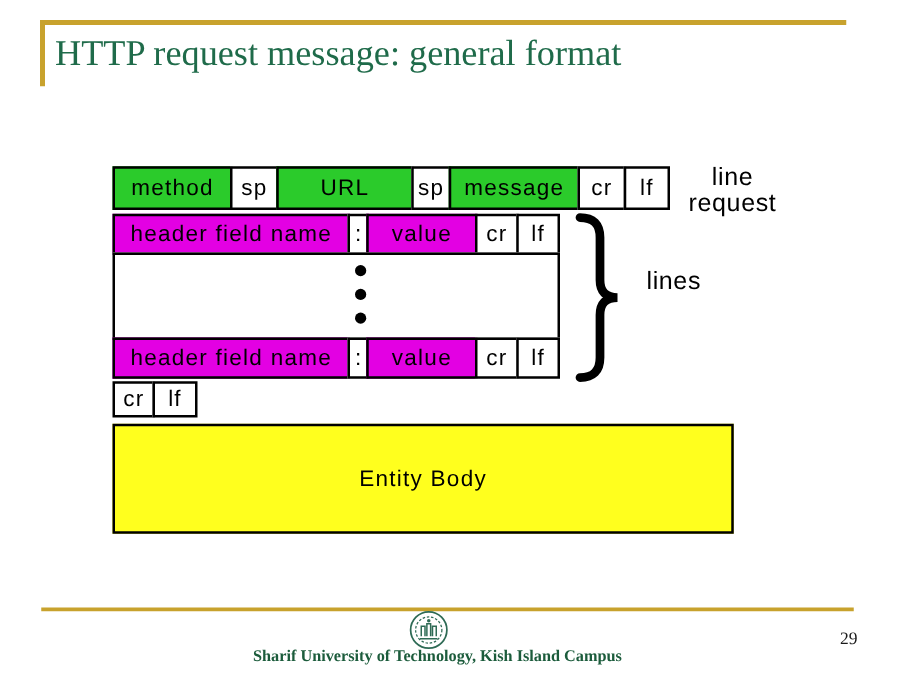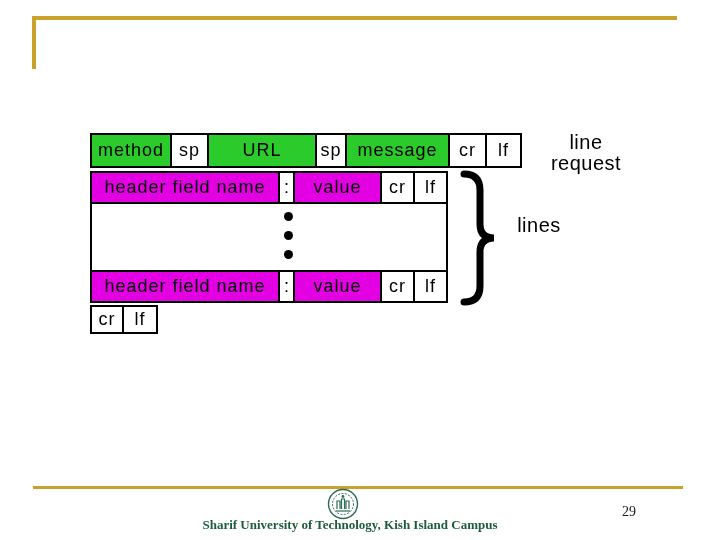--- a/index.html
+++ b/index.html
@@ -21,21 +21,21 @@
   .row{position:absolute;display:flex;}
   .cell{
     box-sizing:border-box;border:2px solid #000;background:#fff;
     display:flex;align-items:center;justify-content:center;
     font-size:18px;letter-spacing:1px;color:#000;white-space:nowrap;
   }
   .cell + .cell{margin-left:-2px;}
   .cell.green{background:#2BCB2B;}
   .cell.magenta{background:#E300E3;}
   .row-request{left:90px;top:133px;height:35px;}
-  .row-request .cell:nth-child(1){width:82px;}
+  .row-request .cell:nth-child(1){width:96px;}
   .row-request .cell:nth-child(2){width:39px;}
   .row-request .cell:nth-child(3){width:110px;}
   .row-request .cell:nth-child(4){width:32px;}
   .row-request .cell:nth-child(5){width:105px;}
   .row-request .cell:nth-child(6){width:39px;}
   .row-request .cell:nth-child(7){width:37px;}
   .row-header1{left:90px;top:171px;height:33px;}
   .row-header2{left:90px;top:270px;height:33px;}
   .row-header1 .cell:nth-child(1),.row-header2 .cell:nth-child(1){width:190px;}
   .row-header1 .cell:nth-child(2),.row-header2 .cell:nth-child(2){width:17px;letter-spacing:0;}
@@ -68,32 +68,33 @@
   .header-lines-label{left:498px;top:215px;width:82px;}
   .brace{position:absolute;left:458px;top:170px;}
   
   .footer-logo{position:absolute;left:327px;top:488px;}
   .footer-text{
     position:absolute;left:160px;top:517px;width:380px;text-align:center;
     font-family:"Liberation Serif",serif;font-weight:700;font-size:13px;color:#1C5C3C;
     white-space:nowrap;
   }
   .page-number{
-    position:absolute;left:622px;top:504px;width:36px;text-align:left;
+    position:absolute;left:650px;top:504px;width:36px;text-align:right;
     font-family:"Liberation Serif",serif;font-size:14px;color:#1a1a1a;
   }
 </style>
 </head>
 <body>
 
 <div class="slide">
 
   <div class="top-rule"></div>
   <div class="left-rule"></div>
 
+  <h1 class="title">HTTP request message: general format</h1>
 
   <div class="row row-request">
     <div class="cell green">method</div>
     <div class="cell">sp</div>
     <div class="cell green">URL</div>
     <div class="cell">sp</div>
     <div class="cell green">message</div>
     <div class="cell">cr</div>
     <div class="cell">lf</div>
   </div>
@@ -130,20 +131,23 @@
     <div class="cell">lf</div>
   </div>
 
   <svg class="brace" width="44" height="136" viewBox="0 0 44 136">
     <path d="M6,4 Q22,4 22,20 L22,54 Q22,68 36,68 Q22,68 22,82 L22,116 Q22,132 6,132" fill="none" stroke="#000" stroke-width="7" stroke-linecap="round"></path>
   </svg>
   <div class="side-label header-lines-label">
     <div>lines</div>
   </div>
 
+  <div class="entity-body">
+    <span>Entity Body</span>
+  </div>
 
   <div class="bottom-rule"></div>
 
   <svg class="footer-logo" width="32" height="32" viewBox="0 0 32 32">
     <circle cx="16" cy="16" r="14.5" fill="none" stroke="#2E6B55" stroke-width="1.4"></circle>
     <circle cx="16" cy="16" r="10.5" fill="none" stroke="#2E6B55" stroke-width="1" stroke-dasharray="2 1.4"></circle>
     <path d="M10,21 L10,13 L13,13 L13,21 M14.5,21 L14.5,11 L17.5,11 L17.5,21 M19,21 L19,13 L22,13 L22,21" fill="none" stroke="#2E6B55" stroke-width="1.2"></path>
     <path d="M9,23 L23,23" stroke="#2E6B55" stroke-width="1.2"></path>
     <circle cx="16" cy="8.5" r="1.4" fill="#2E6B55"></circle>
   </svg>

